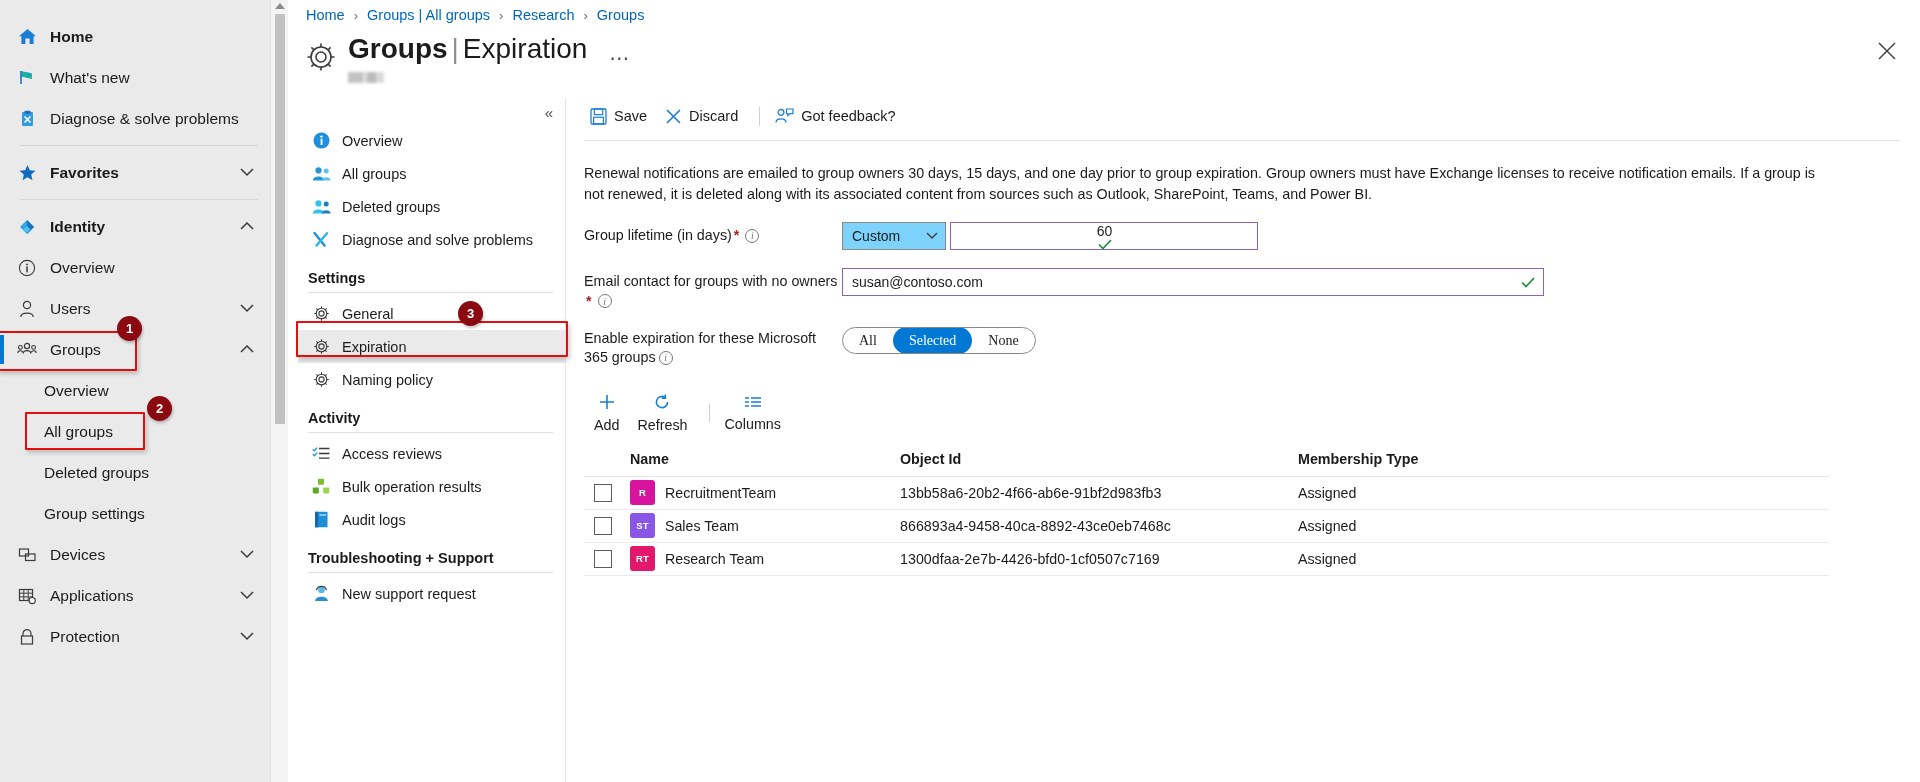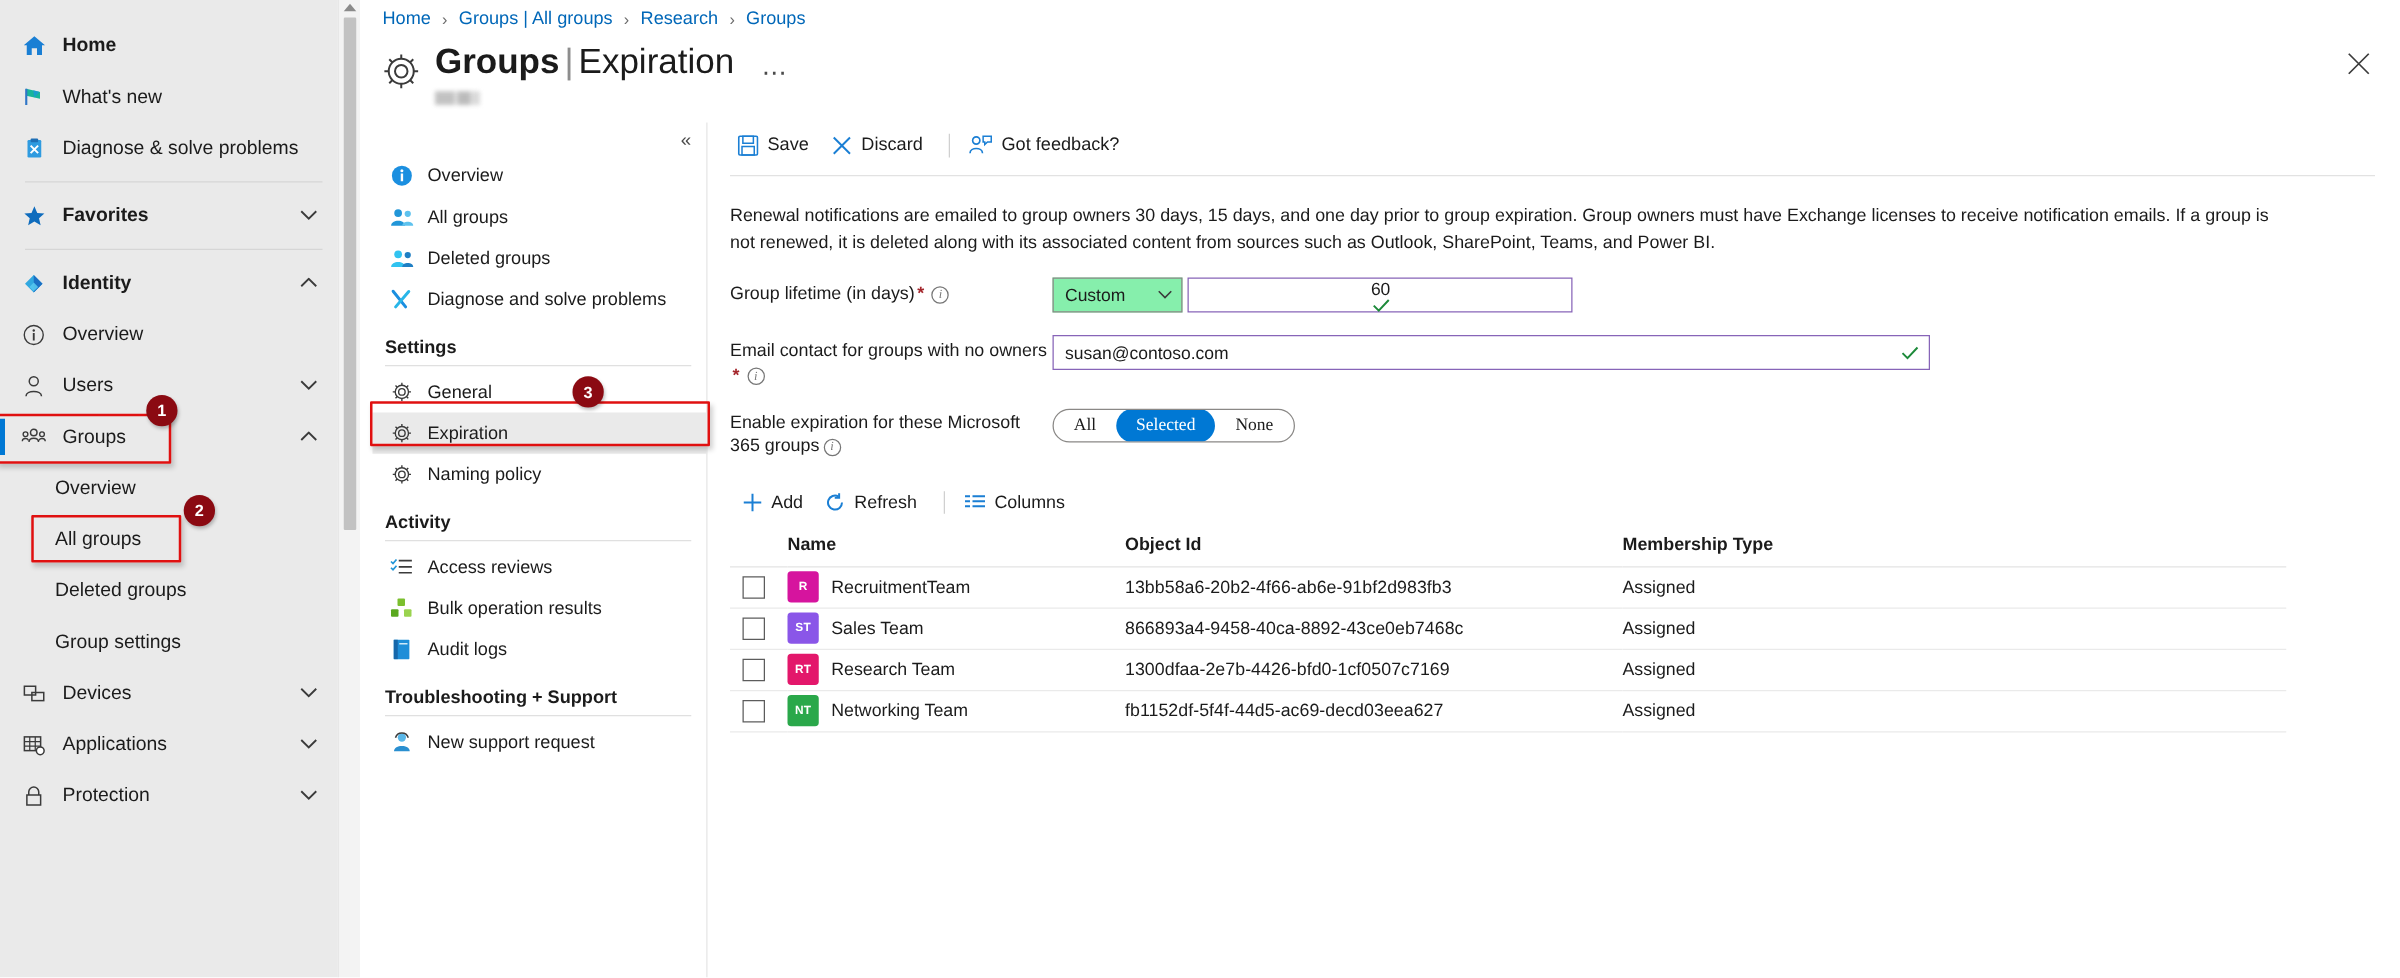--- a/index.html
+++ b/index.html
@@ -203,21 +203,21 @@
   .req-star { color: #a4262c; font-weight: 700; margin: 0 3px 0 2px; }
   .info-i {
     display: inline-flex; align-items: center; justify-content: center;
     width: 14px; height: 14px; border: 1px solid #767676; border-radius: 50%;
     font-size: 10px; color: #767676; font-style: italic;
     vertical-align: 1px; margin-left: 3px;
     font-family: "Liberation Serif", serif;
   }
   .select-box {
     width: 104px; height: 28px;
-    border: 1px solid #8a8886; background: #86efac;
+    border: 1px solid #8a8886; background: #7dd3fc;
     display: flex; align-items: center; justify-content: space-between;
     padding: 0 7px 0 9px; font-size: 14px; color: #1b1b1b;
     cursor: pointer;
   }
   .textbox {
     height: 28px; border: 1px solid #8764b8; background: #fff;
     display: flex; align-items: center; justify-content: space-between;
     padding: 0 8px 0 9px; font-size: 14px; color: #1b1b1b;
   }
   .tick { color: #1d8a3a; font-size: 15px; font-weight: 600; }
@@ -235,22 +235,22 @@
   }
   .pivot-opt.sel {
     background: #0078d4; color: #fff; border-radius: 14px; font-weight: 400;
   }
 
   .tbl-toolbar {
     display: flex; align-items: center; margin: 22px 0 0 14px;
     font-size: 14.3px;
   }
   .tb-btn {
-    display: flex; gap: 7px;
-    padding: 4px 12px 4px 6px; cursor: pointer; color: #1b1b1b;
+    display: flex; align-items: center; gap: 7px;
+    padding: 4px 12px 4px 6px; cursor: pointer; color: #1b1b1b; flex-direction: column;
   }
   .tb-sep { width: 1px; height: 18px; background: #d0d0d0; margin: 0 9px; }
 
   table.grid {
     margin: 14px 0 0 10px;
     border-collapse: collapse;
     width: 1245px;
     font-size: 14.2px;
   }
   table.grid th {
@@ -814,31 +814,18 @@
               </td>
             <td class="col-name">
               <div class="namecell">
                 <span class="avatar" style="background:#e3176b;">RT</span>
                 <span>Research Team</span>
               </div>
             </td>
             <td class="col-oid oid">1300dfaa-2e7b-4426-bfd0-1cf0507c7169</td>
             <td>Assigned</td>
           </tr>
-          <tr>
-            <td class="col-chk">
-                <span class="chkbox"></span>
-              </td>
-            <td class="col-name">
-              <div class="namecell">
-                <span class="avatar" style="background:#2aa84a;">NT</span>
-                <span>Networking Team</span>
-              </div>
-            </td>
-            <td class="col-oid oid">fb1152df-5f4f-44d5-ac69-decd03eea627</td>
-            <td>Assigned</td>
-          </tr>
         </tbody>
       </table>
 
     </div>
   </div>
 </div>
 
 </body></html>

